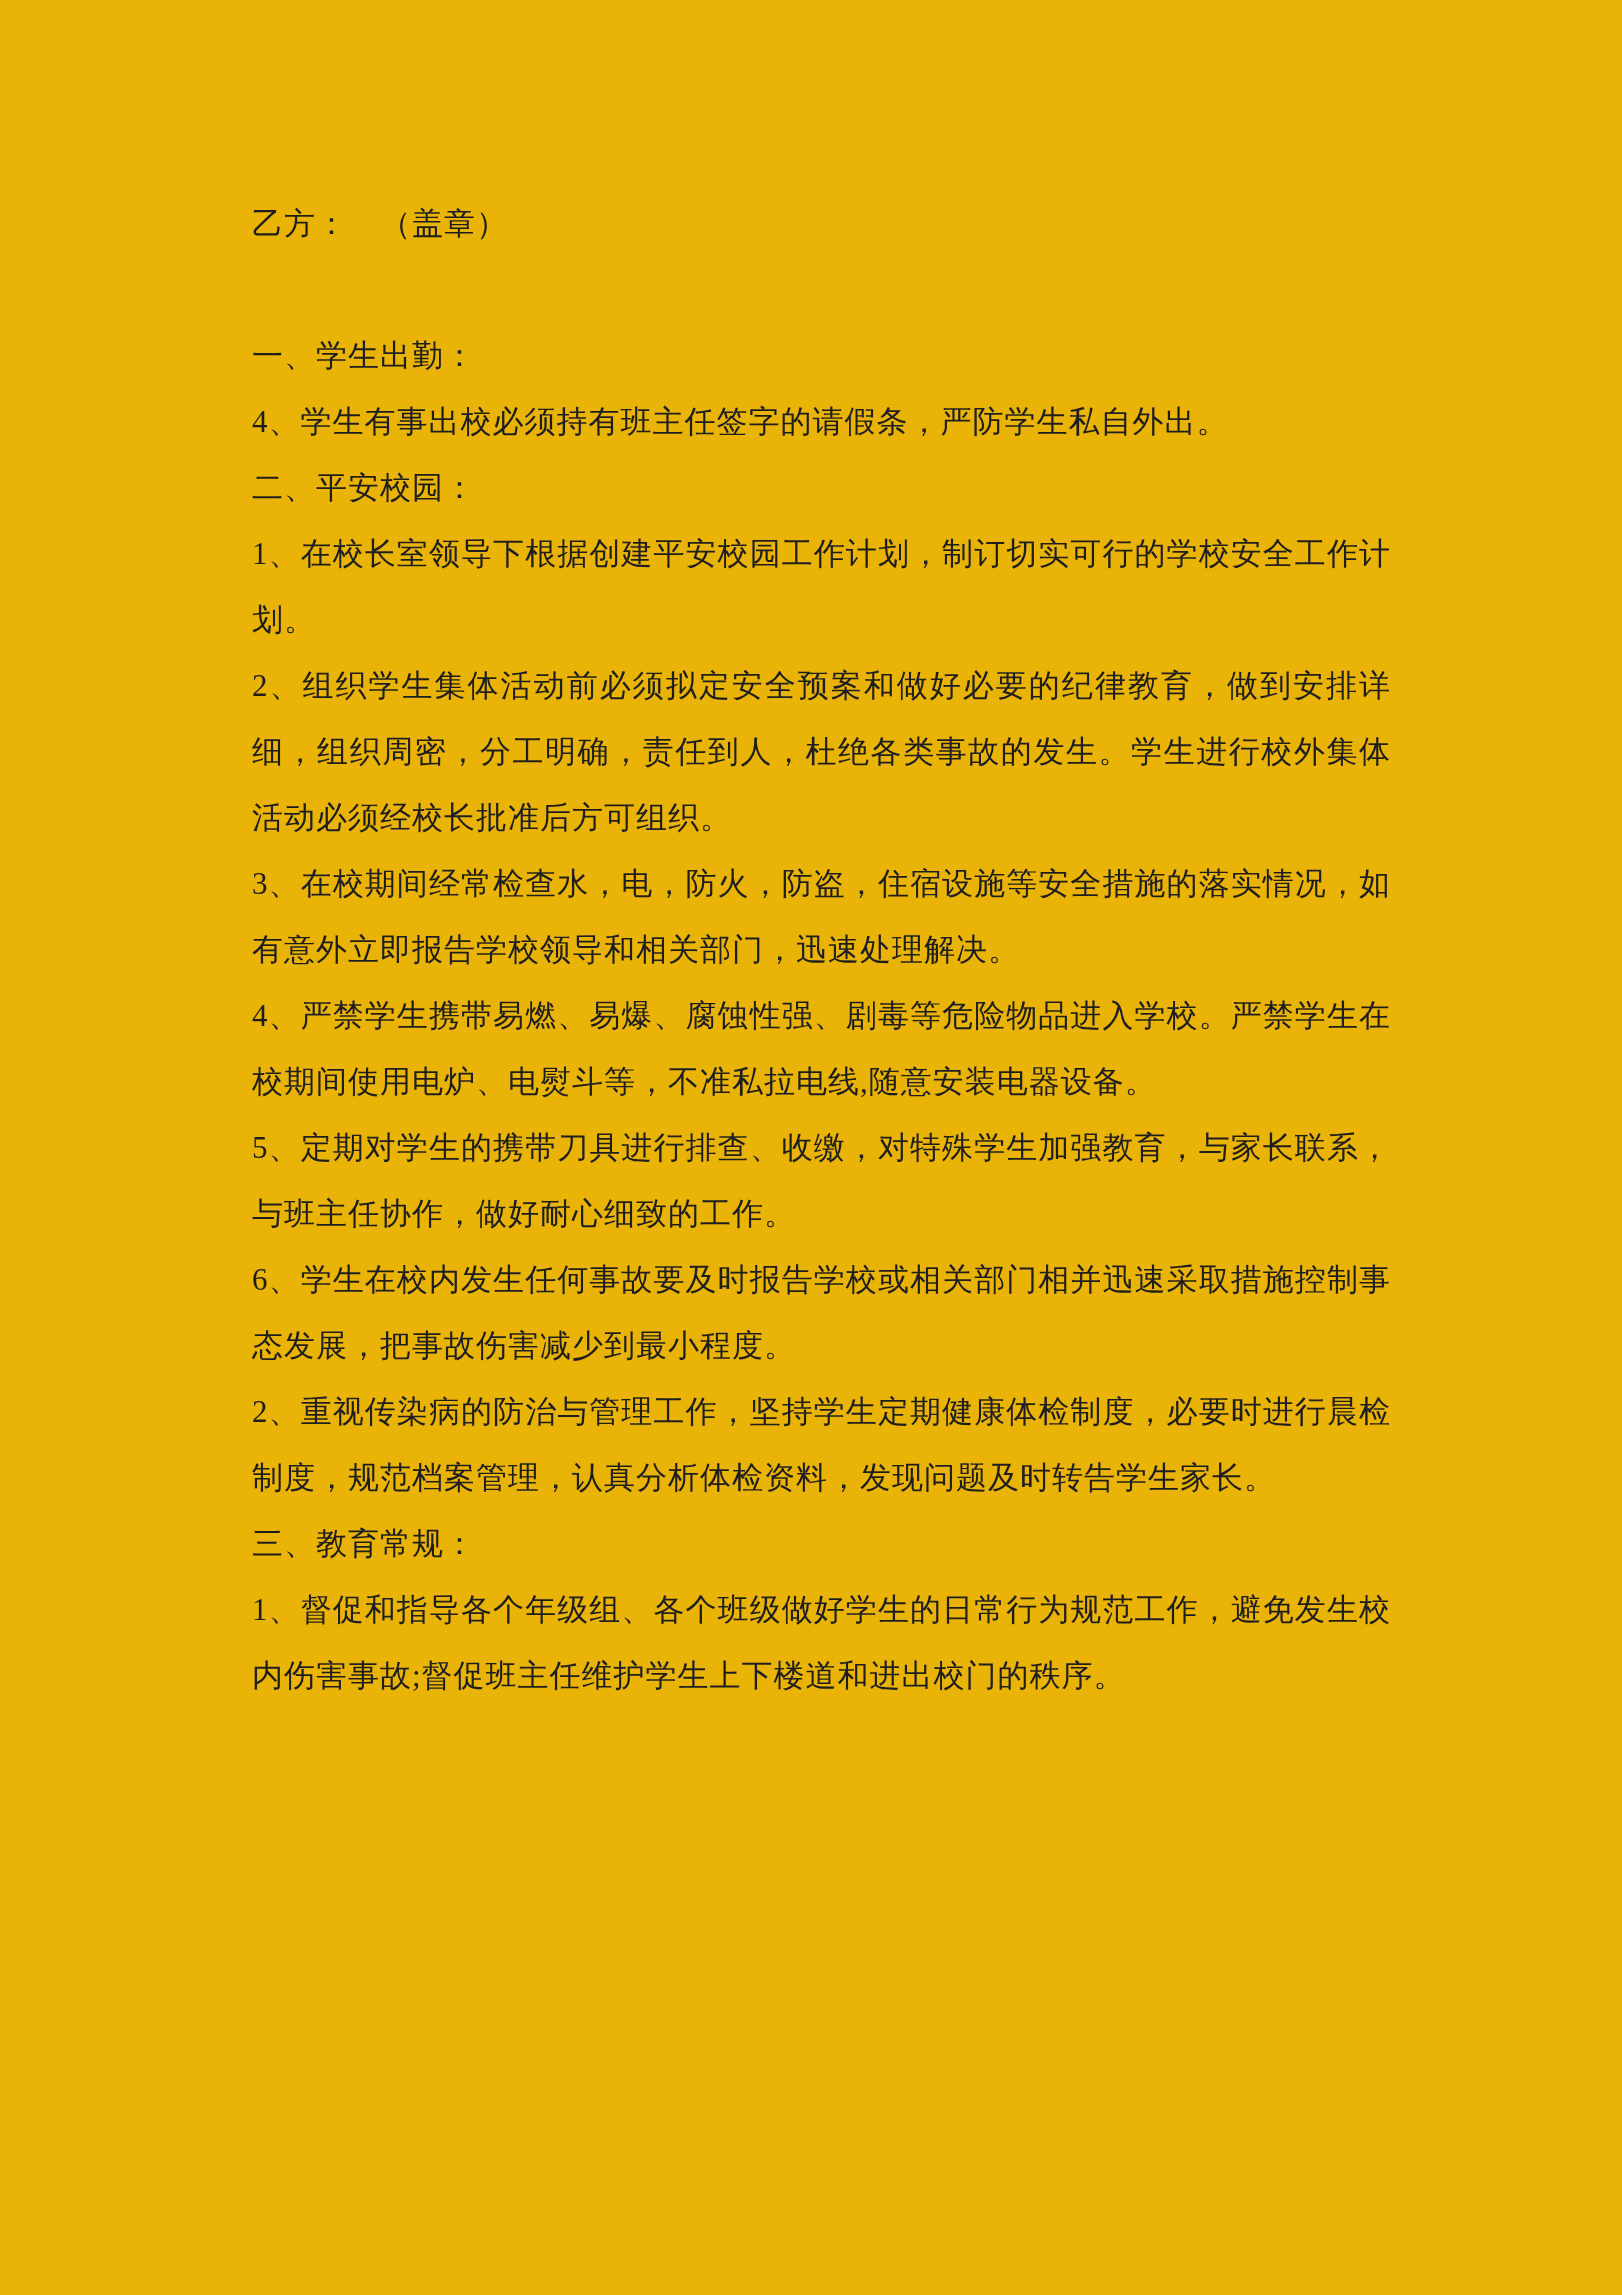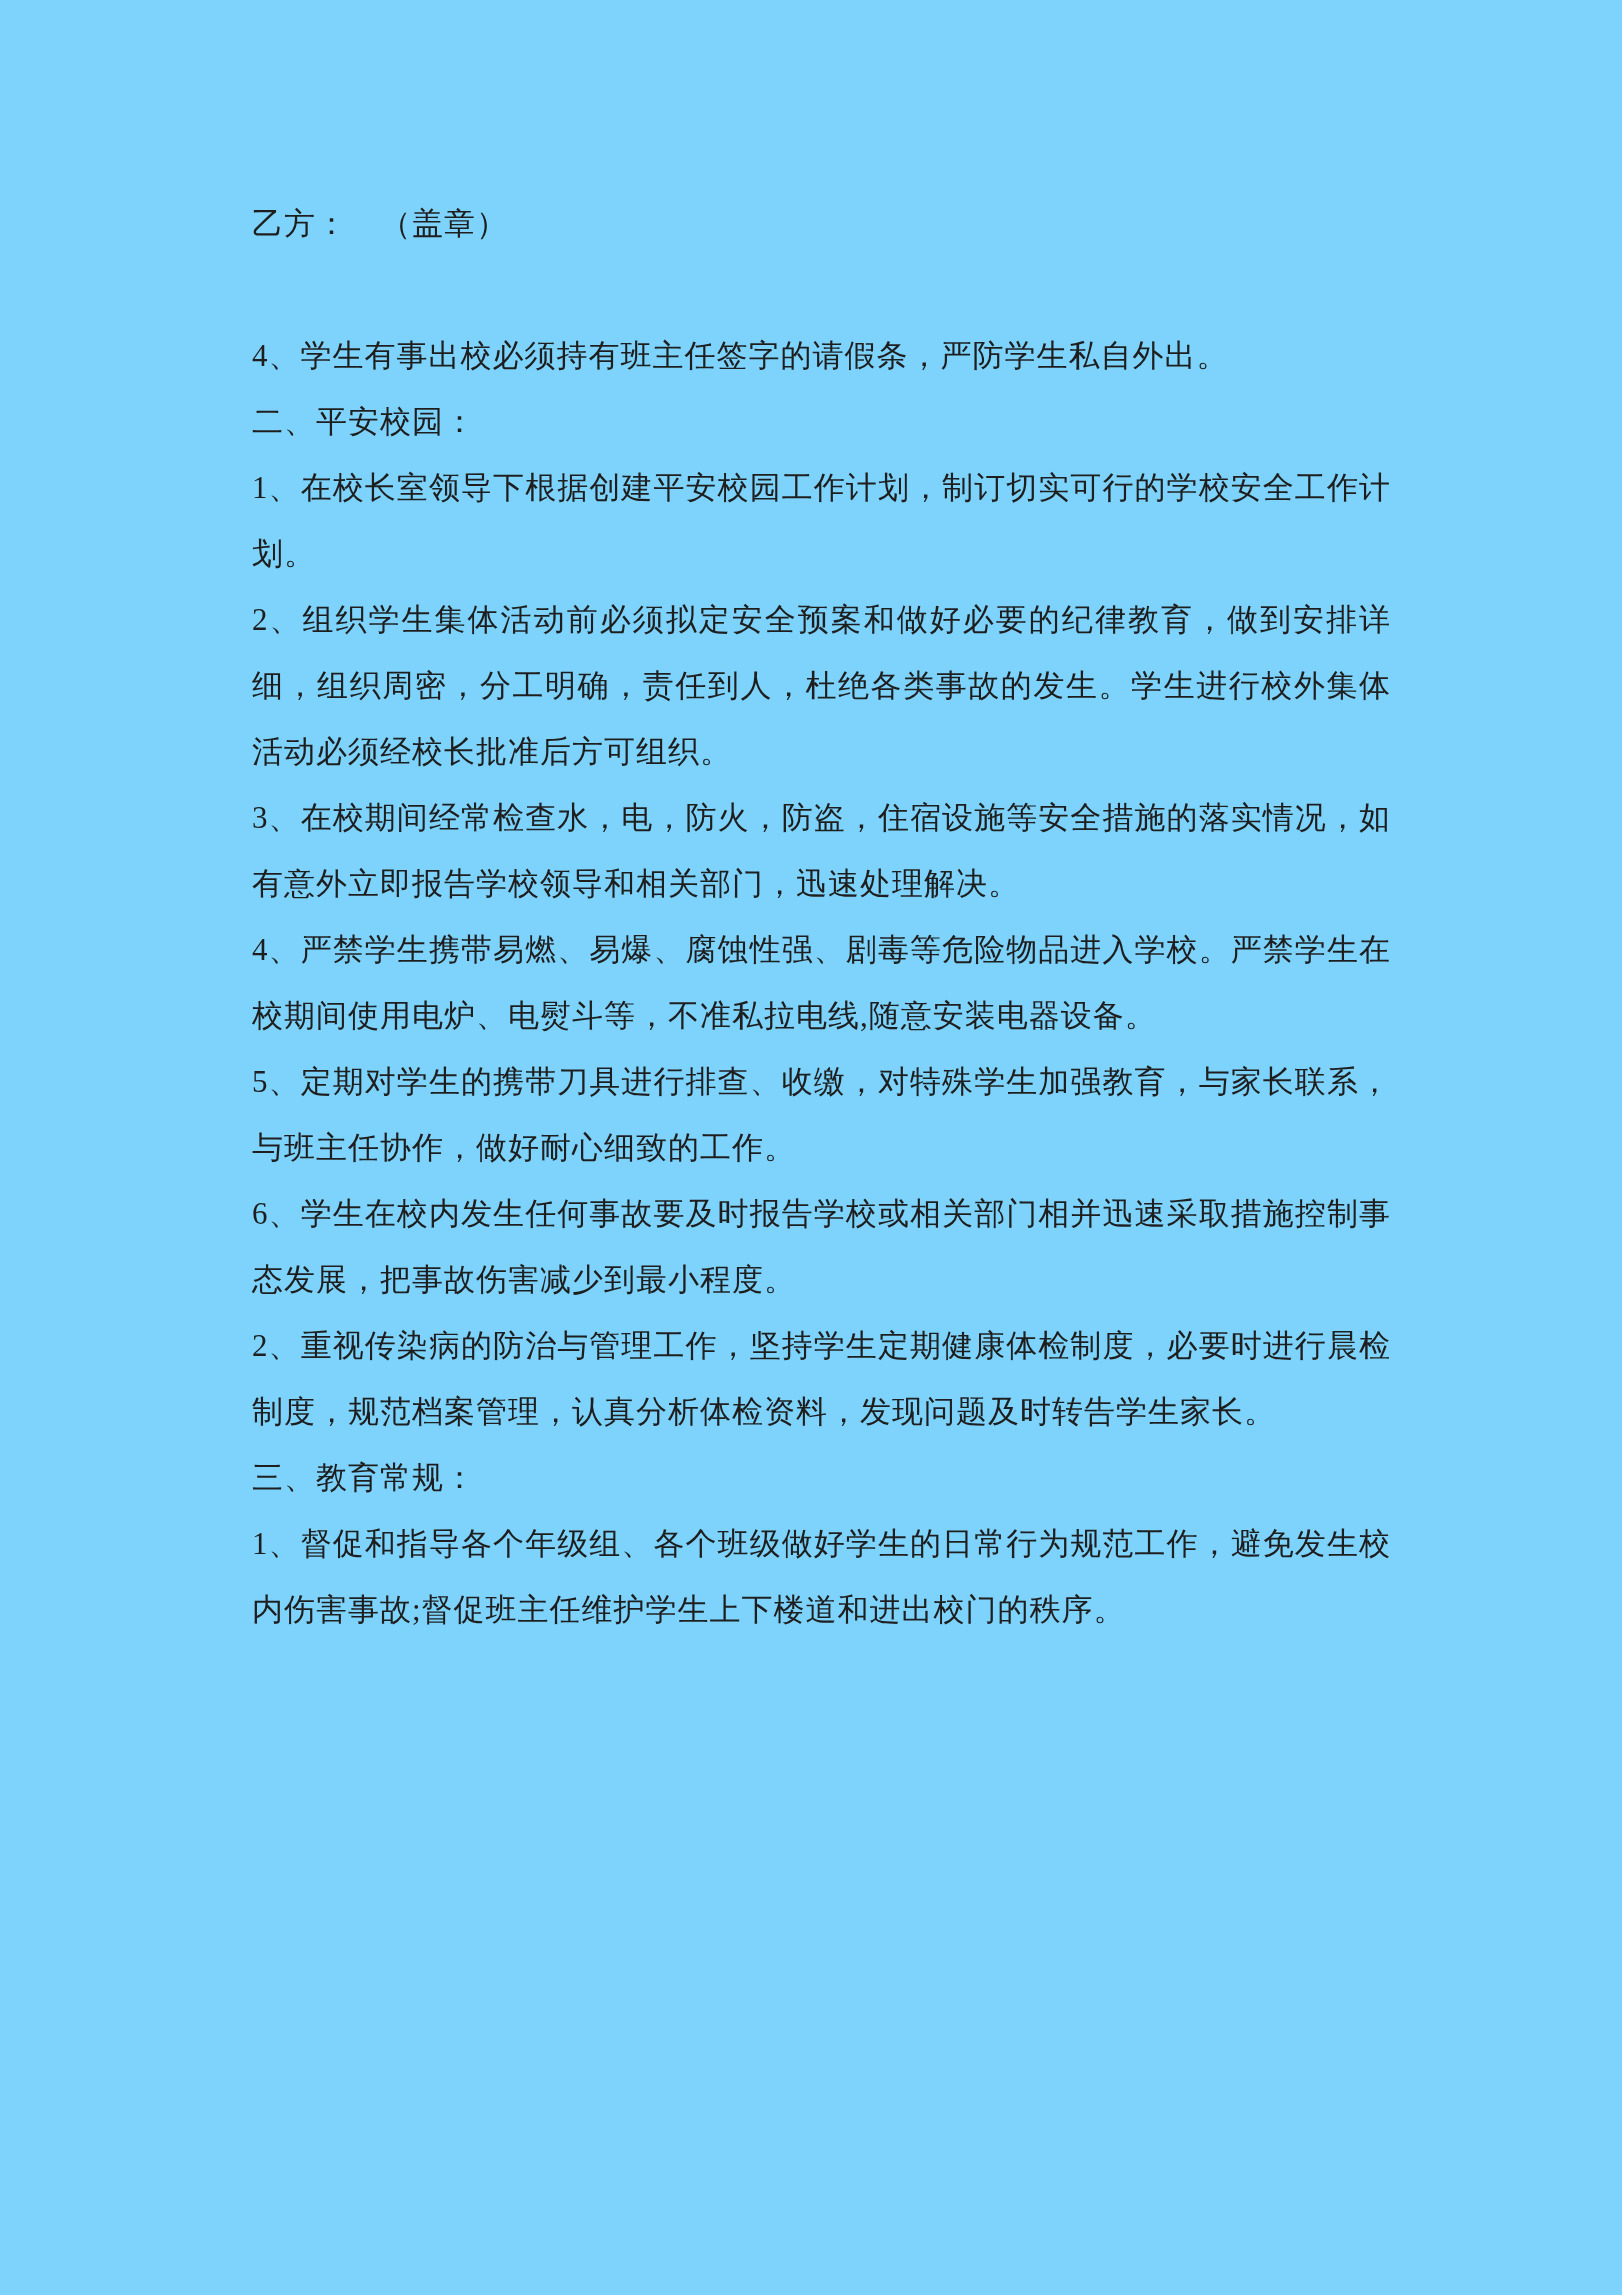--- a/index.html
+++ b/index.html
@@ -26,24 +26,25 @@
     text-justify: inter-ideograph;
     word-break: normal;
     color: #1e1e1e;
   }
   
   .para:empty::before { content: "\00a0"; }
 </style>
 </head>
 <body>
 
-<div class="page" style="background: #7dd3fc;">
+<div class="page" style="background: #eab308;">
   <div class="content" style="color: rgb(30, 30, 30);">
       <div class="para">乙方：　（盖章）</div>
       <div class="para"></div>
+      <div class="para">一、学生出勤：</div>
       <div class="para">4、学生有事出校必须持有班主任签字的请假条，严防学生私自外出。</div>
       <div class="para">二、平安校园：</div>
       <div class="para">1、在校长室领导下根据创建平安校园工作计划，制订切实可行的学校安全工作计划。</div>
       <div class="para">2、组织学生集体活动前必须拟定安全预案和做好必要的纪律教育，做到安排详细，组织周密，分工明确，责任到人，杜绝各类事故的发生。学生进行校外集体活动必须经校长批准后方可组织。</div>
       <div class="para">3、在校期间经常检查水，电，防火，防盗，住宿设施等安全措施的落实情况，如有意外立即报告学校领导和相关部门，迅速处理解决。</div>
       <div class="para">4、严禁学生携带易燃、易爆、腐蚀性强、剧毒等危险物品进入学校。严禁学生在校期间使用电炉、电熨斗等，不准私拉电线,随意安装电器设备。</div>
       <div class="para">5、定期对学生的携带刀具进行排查、收缴，对特殊学生加强教育，与家长联系，与班主任协作，做好耐心细致的工作。</div>
       <div class="para">6、学生在校内发生任何事故要及时报告学校或相关部门相并迅速采取措施控制事态发展，把事故伤害减少到最小程度。</div>
       <div class="para">2、重视传染病的防治与管理工作，坚持学生定期健康体检制度，必要时进行晨检制度，规范档案管理，认真分析体检资料，发现问题及时转告学生家长。</div>
       <div class="para">三、教育常规：</div>

